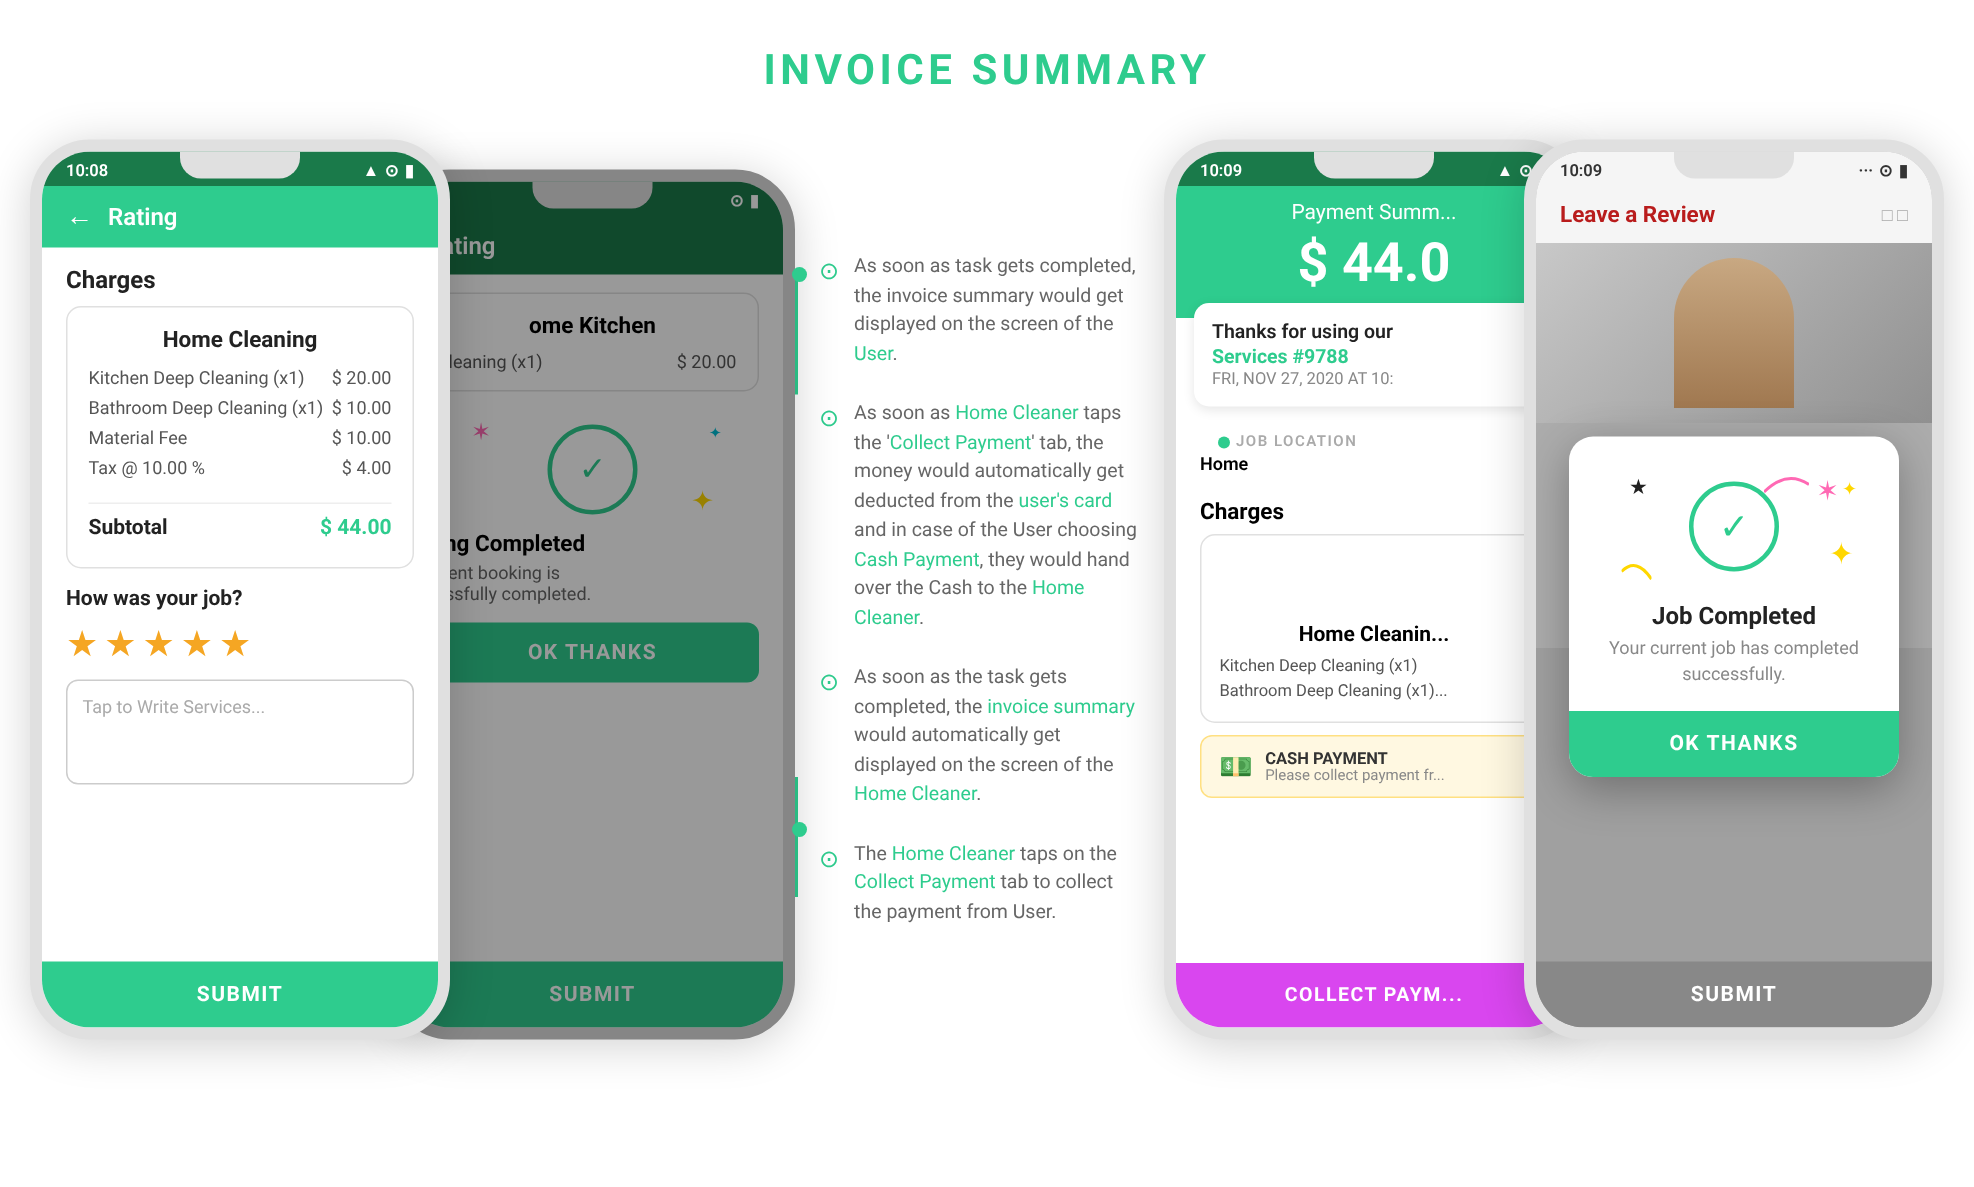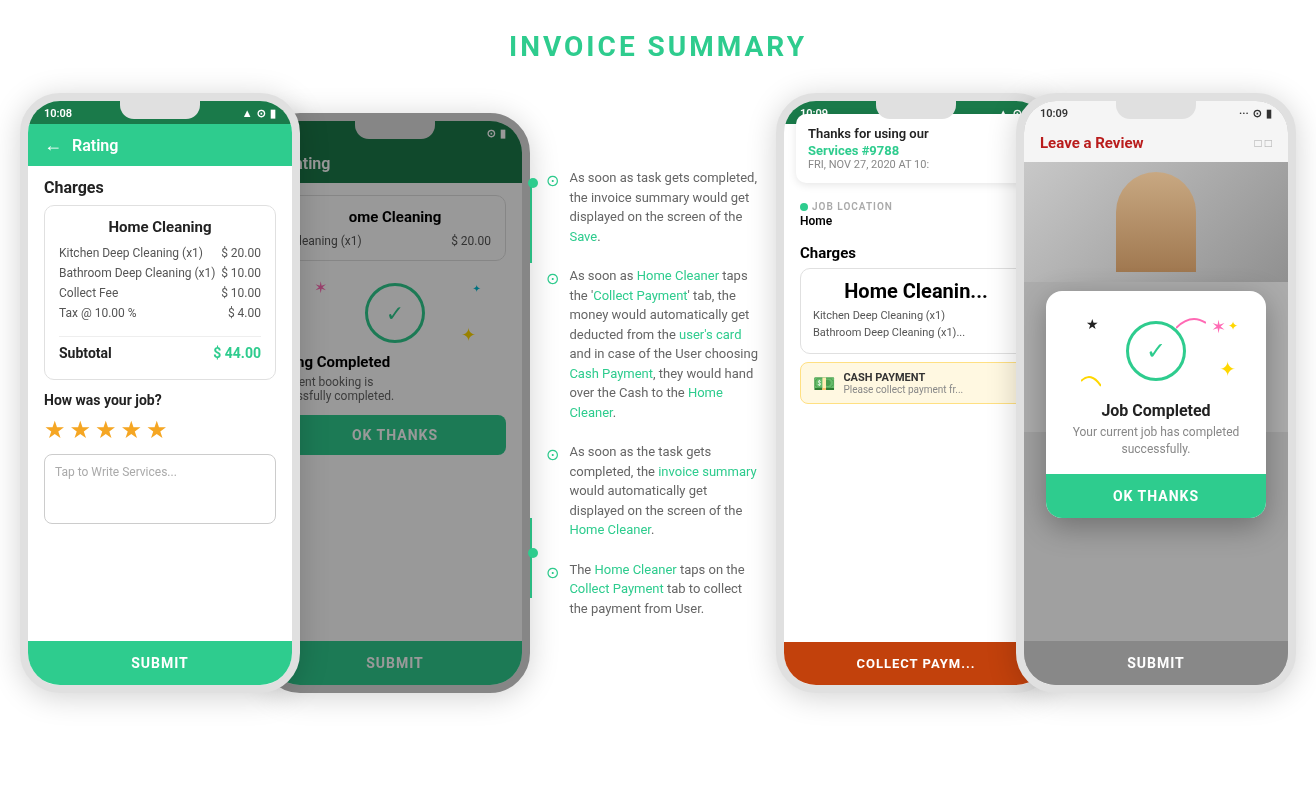--- a/index.html
+++ b/index.html
@@ -167,38 +167,38 @@
       text-align: center;
       padding: 10px 16px 16px;
     }
     .payment-header-title { font-size: 14px; margin-bottom: 4px; }
     .payment-amount { font-size: 36px; font-weight: 700; }
     .payment-info-box { background: #fff; border-radius: 10px; margin: -10px 12px 10px; padding: 12px; box-shadow: 0 2px 8px rgba(0,0,0,0.1); }
     .thanks-text { font-size: 13px; font-weight: 600; color: #222; margin-bottom: 2px; }
     .service-num { color: #2ecc8e; font-size: 13px; font-weight: 700; }
     .date-text { font-size: 11px; color: #888; }
     .location-section { padding: 8px 16px; }
-    .location-label { font-size: 10px; color: #aaa; font-weight: 600; letter-spacing: 1px; display: flex; align-items: center; gap: 4px; }
+    .location-label { font-size: 10px; color: #aaa; font-weight: 600; letter-spacing: 1px; display: flex; align-items: center; gap: 4px; margin-left: 12px; }
     .location-dot { width: 8px; height: 8px; background: #2ecc8e; border-radius: 50%; }
     .location-address { font-size: 11px; color: #555; line-height: 1.4; margin-top: 4px; }
     .charges-section2 { padding: 8px 16px; }
     .charges2-title { font-size: 15px; font-weight: 700; margin-bottom: 6px; }
     .charge2-box { border: 1px solid #e0e0e0; border-radius: 10px; padding: 10px 12px; }
-    .charge2-title { font-size: 20px; font-weight: 700; text-align: center; margin-bottom: 6px; }
+    .charge2-title { font-size: 14px; font-weight: 700; text-align: center; margin-bottom: 6px; margin-top: 48px; }
     .charge2-row { display: flex; justify-content: space-between; font-size: 11px; color: #555; margin-bottom: 4px; }
     .cash-badge {
       display: flex; align-items: center; gap: 8px;
       background: #fff8e1; padding: 8px 12px; margin: 0 16px 10px;
       border-radius: 8px; border: 1px solid #ffe082;
     }
     .cash-icon { font-size: 18px; }
     .cash-label { font-size: 11px; font-weight: 700; color: #333; }
     .cash-sub { font-size: 10px; color: #888; }
     .collect-btn {
-      background: #c2410c;
+      background: #d946ef;
       color: #fff;
       text-align: center;
       padding: 14px;
       font-size: 13px;
       font-weight: 700;
       letter-spacing: 1px;
       position: absolute;
       bottom: 0; left: 0; right: 0;
     }
 
@@ -332,21 +332,21 @@
           <div class="charges-box-title">Home Cleaning</div>
           <div class="charge-row">
             <span>Kitchen Deep Cleaning (x1)</span>
             <span>$ 20.00</span>
           </div>
           <div class="charge-row">
             <span>Bathroom Deep Cleaning (x1)</span>
             <span>$ 10.00</span>
           </div>
           <div class="charge-row">
-            <span>Collect Fee</span>
+            <span>Material Fee</span>
             <span>$ 10.00</span>
           </div>
           <div class="charge-row">
             <span>Tax @ 10.00 %</span>
             <span>$ 4.00</span>
           </div>
           <div class="charge-row subtotal">
             <span>Subtotal</span>
             <span class="amount">$ 44.00</span>
           </div>
@@ -375,21 +375,21 @@
         <div class="status-icons">
           <span>⊙</span>
           <span>▮</span>
         </div>
       </div>
       <div class="app-header dark">
         <span>Rating</span>
       </div>
       <div style="padding:12px 16px; flex:1; overflow:hidden; position:relative;">
         <div style="border:1px solid #e0e0e0; border-radius:10px; padding:12px 14px; margin-bottom:12px;">
-          <div style="font-size:15px;font-weight:700;text-align:center;margin-bottom:8px;">ome Cleaning</div>
+          <div style="font-size:15px;font-weight:700;text-align:center;margin-bottom:8px;">ome Kitchen</div>
           <div style="display:flex;justify-content:space-between;font-size:12px;color:#555;">
             <span>leaning (x1)</span>
             <span>$ 20.00</span>
           </div>
         </div>
 
         <div style="display:flex;justify-content:center;align-items:center;height:80px;position:relative;">
           <div style="width:60px;height:60px;border:3px solid #2ecc8e;border-radius:50%;display:flex;align-items:center;justify-content:center;font-size:22px;color:#2ecc8e;">✓</div>
           <span style="position:absolute;top:5px;left:30px;color:#ff69b4;font-size:16px;">✶</span>
           <span style="position:absolute;bottom:8px;right:30px;color:#ffd700;font-size:18px;">✦</span>
@@ -407,21 +407,21 @@
   <div class="middle-desc">
 
     <div style="position:absolute;left:-2px;top:30px;width:10px;height:10px;background:#2ecc8e;border-radius:50%;z-index:5;"></div>
     <div style="position:absolute;left:0;top:35px;width:2px;height:80px;background:#2ecc8e;"></div>
 
     <div style="position:absolute;left:-2px;bottom:80px;width:10px;height:10px;background:#2ecc8e;border-radius:50%;z-index:5;"></div>
     <div style="position:absolute;left:0;bottom:40px;width:2px;height:80px;background:#2ecc8e;"></div>
 
     <div class="desc-item">
       <span class="desc-icon">⊙</span>
-      <span class="desc-text">As soon as task gets completed, the invoice summary would get displayed on the screen of the <span class="desc-highlight">Save</span>.</span>
+      <span class="desc-text">As soon as task gets completed, the invoice summary would get displayed on the screen of the <span class="desc-highlight">User</span>.</span>
     </div>
     <div class="desc-item">
       <span class="desc-icon">⊙</span>
       <span class="desc-text">As soon as <span class="desc-highlight">Home Cleaner</span> taps the '<span class="desc-highlight">Collect Payment</span>' tab, the money would automatically get deducted from the <span class="desc-highlight">user's card</span> and in case of the User choosing <span class="desc-highlight">Cash Payment</span>, they would hand over the Cash to the <span class="desc-highlight">Home Cleaner</span>.</span>
     </div>
     <div class="desc-item">
       <span class="desc-icon">⊙</span>
       <span class="desc-text">As soon as the task gets completed, the <span class="desc-highlight">invoice summary</span> would automatically get displayed on the screen of the <span class="desc-highlight">Home Cleaner</span>.</span>
     </div>
     <div class="desc-item">
@@ -436,20 +436,24 @@
 
       <div class="status-bar dark">
         <span>10:09</span>
         <div class="status-icons">
           <span>▲</span>
           <span>⊙</span>
           <span>▮</span>
         </div>
       </div>
 
+      <div class="payment-header">
+        <div class="payment-header-title">Payment Summ...</div>
+        <div class="payment-amount">$ 44.0</div>
+      </div>
 
       <div class="payment-info-box">
         <div class="thanks-text">Thanks for using our</div>
         <div class="service-num">Services #9788</div>
         <div class="date-text">FRI, NOV 27, 2020 AT 10:</div>
       </div>
 
       <div class="location-section">
         <div class="location-label">
           <div class="location-dot"></div>

